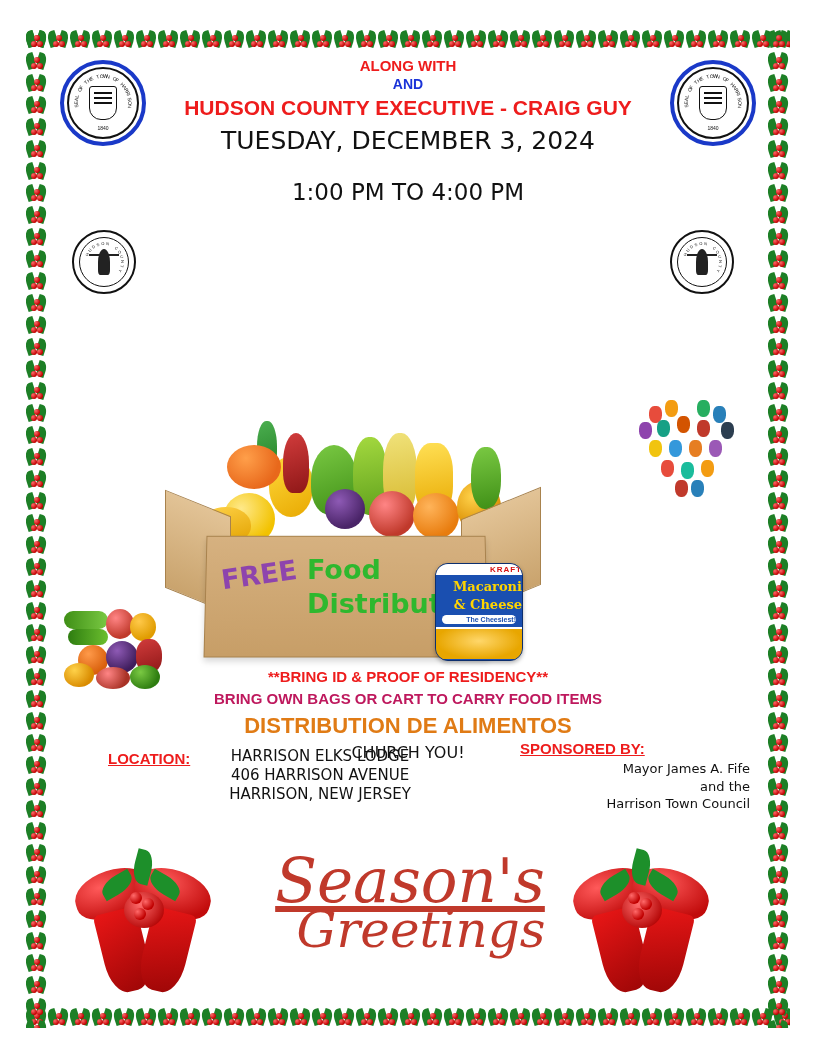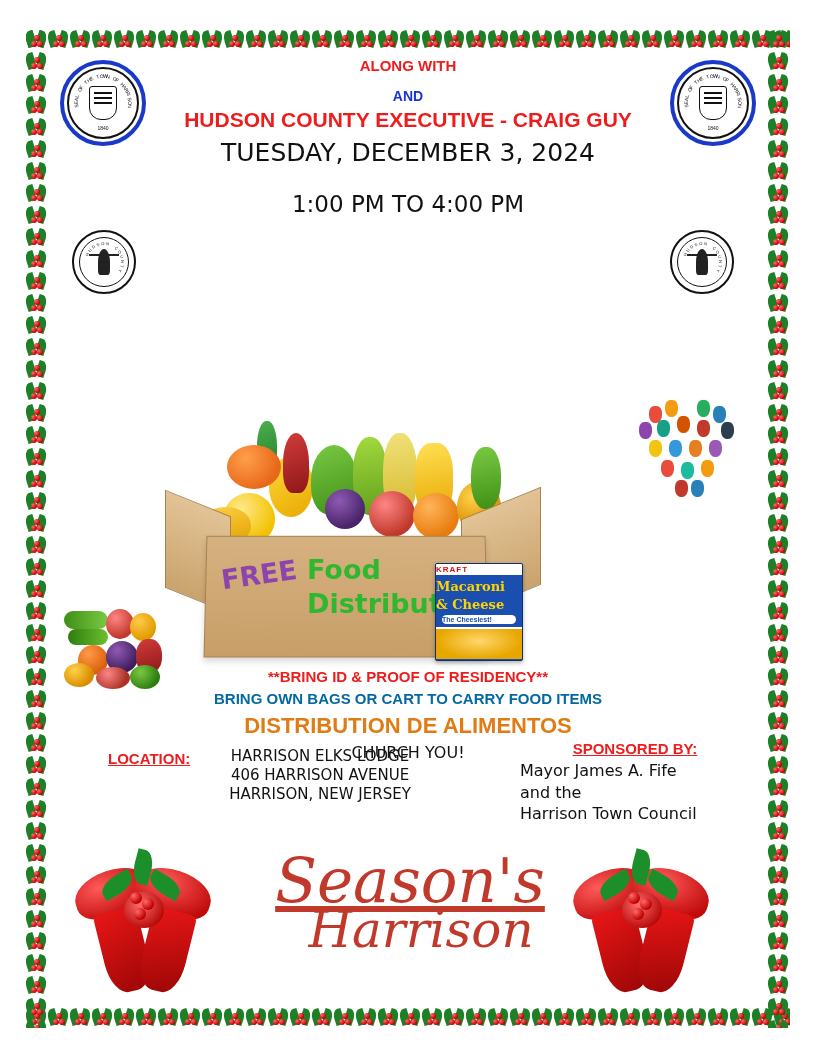--- a/index.html
+++ b/index.html
@@ -199,21 +199,21 @@
   .t-holy {
     font-size: 22px;
     font-weight: bold;
     color: #1a33d8;
     margin-top: 16px;
   }
   .t-and {
     font-size: 14px;
     font-weight: bold;
     color: #1a33d8;
-    margin-top: 14px;
+    margin-top: 2px;
   }
   .t-exec {
     font-size: 21px;
     font-weight: bold;
     color: #ee1c1c;
     margin-top: 4px;
   }
   .t-date {
     font-size: 25px;
     color: #111;
@@ -290,23 +290,23 @@
     line-height: 1.25;
     font-family: "DejaVu Sans", sans-serif;
     text-align: left;
   }
   .kraft-box {
     position: absolute;
     left: 270px; top: 178px;
     width: 86px; height: 96px;
     background: #1a4fb0;
     border: 1px solid #0d2f6e;
-    border-radius: 2px;
+    border-radius: 13px;
     overflow: hidden;
-    text-align: left;
+    text-align: right;
     box-shadow: 0 2px 4px rgba(0,0,0,0.3);
   }
   .kraft-top {
     background: #ffffff;
     color: #d81010;
     font-size: 8px;
     font-weight: bold;
     padding: 1px 0;
     letter-spacing: 1px;
   }
@@ -363,21 +363,21 @@
   .n-bringid {
     top: 618px;
     font-size: 15px;
     font-weight: bold;
     color: #ee1c1c;
   }
   .n-bags {
     top: 640px;
     font-size: 15px;
     font-weight: bold;
-    color: #0369a1;
+    color: #be185d;
   }
   .n-dist-es {
     top: 663px;
     font-size: 22px;
     font-weight: bold;
     color: #e07b15;
   }
   .n-thanks {
     top: 693px;
     font-size: 16px;
@@ -401,32 +401,31 @@
     text-align: center;
     font-size: 15px;
     color: #111;
     line-height: 1.25;
     font-family: "DejaVu Sans", sans-serif;
   }
   .sponsor-label {
     position: absolute;
     left: 470px; top: 690px;
     width: 230px;
-    text-align: center;
     font-size: 15px;
     font-weight: bold;
     color: #ee1c1c;
     text-decoration: underline;
   }
   .sponsor-lines {
     position: absolute;
     left: 470px; top: 710px;
     width: 230px;
-    text-align: left;
-    font-size: 16px;
+    text-align: right;
+    font-size: 13px;
     color: #111;
     line-height: 1.35;
     font-family: "DejaVu Sans", sans-serif;
   }
 
   
   .bow {
     position: absolute;
     width: 150px; height: 150px;
   }
@@ -1878,17 +1877,17 @@
       <div class="bow-leaf" style="left:28px; top:36px; transform:rotate(-30deg);"></div>
       <div class="bow-leaf" style="left:76px; top:36px; transform:rotate(30deg) scaleX(-1);"></div>
       <div class="bow-leaf" style="left:54px; top:18px; transform:rotate(-75deg);"></div>
       <div class="bow-berry" style="left:58px; top:52px;"></div>
       <div class="bow-berry" style="left:70px; top:58px;"></div>
       <div class="bow-berry" style="left:62px; top:68px;"></div>
     </div>
 
     <div class="greetings">
       <div class="g-seasons">Season's</div>
-      <div class="g-greet">Harrison</div>
+      <div class="g-greet">Greetings</div>
     </div>
 
   </div>
 </div>
 
 </body></html>

